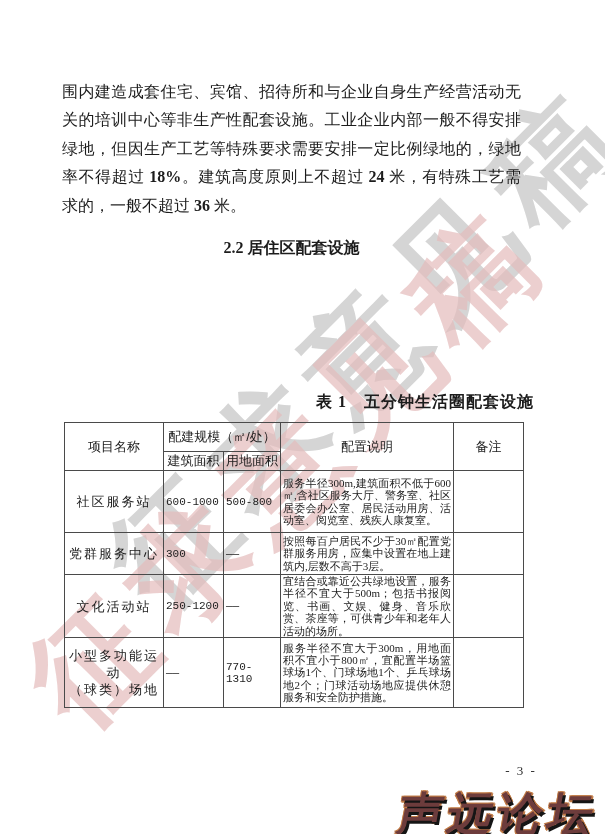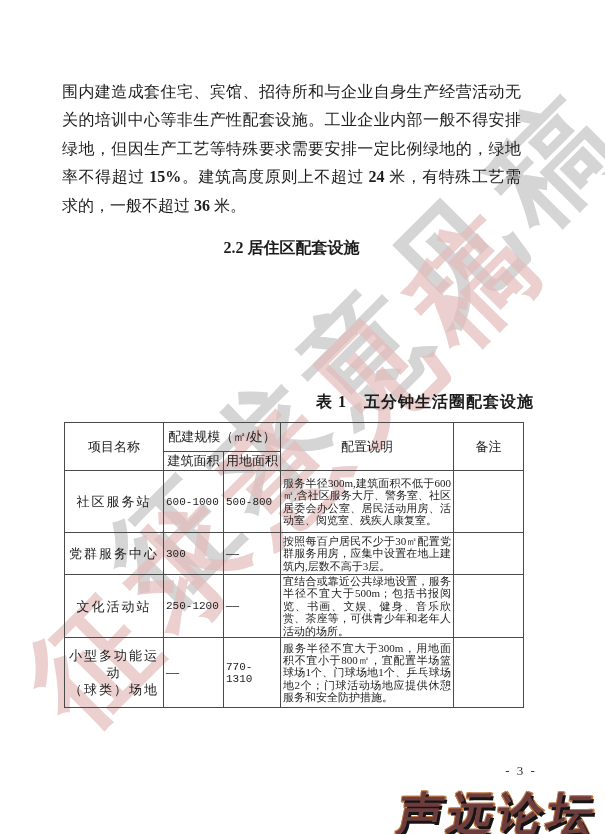--- a/index.html
+++ b/index.html
@@ -103,21 +103,21 @@
   }
 </style>
 </head>
 <body>
 
 <div class="page">
 
   <div class="wm wm-gray" style="color: rgb(199, 199, 199);">征求意见稿</div>
   <div class="wm wm-pink" style="color: rgb(228, 188, 188);">征求意见稿</div>
 
-  <div class="textblock p1"><span>围内建造成套住宅、宾馆、招待所和与企业自身生产经营活动无关的培训中心等非生产性配套设施。工业企业内部一般不得安排绿地，但因生产工艺等特殊要求需要安排一定比例绿地的，绿地率不得超过 </span><b>15%</b><span>。建筑高度原则上不超过 </span><b>24</b><span> 米，有特殊工艺需求的，一般不超过 </span><b>36</b><span> 米。</span></div>
+  <div class="textblock p1"><span>围内建造成套住宅、宾馆、招待所和与企业自身生产经营活动无关的培训中心等非生产性配套设施。工业企业内部一般不得安排绿地，但因生产工艺等特殊要求需要安排一定比例绿地的，绿地率不得超过 </span><b>18%</b><span>。建筑高度原则上不超过 </span><b>24</b><span> 米，有特殊工艺需求的，一般不超过 </span><b>36</b><span> 米。</span></div>
   <div class="textblock h22"><b>2.2</b><b> 居住区配套设施</b></div>
 
   <div class="tbl-title"><b>表 1</b><b>　五分钟生活圈配套设施</b></div>
 
   <table class="cfg">
     <colgroup>
       <col class="c-project">
         <col class="c-floor">
         <col class="c-land">
         <col class="c-desc">

